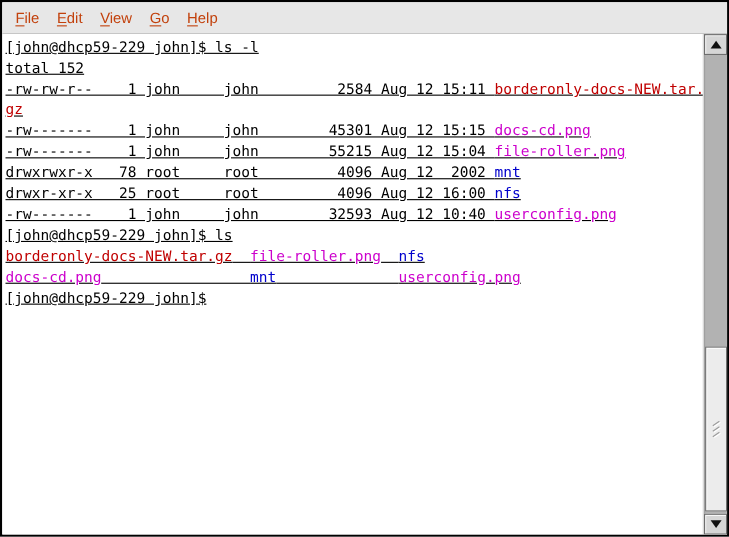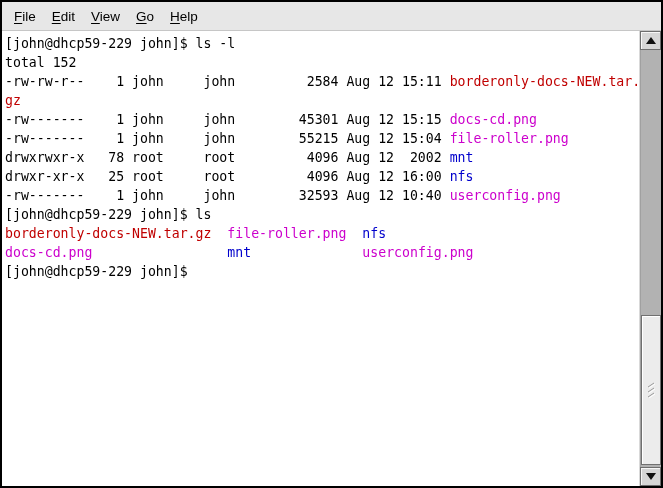--- a/index.html
+++ b/index.html
@@ -9,28 +9,28 @@
     display:flex;flex-direction:column;
     font-family:"Liberation Sans",sans-serif;
     position:relative;overflow:hidden;
   }
   
   .menubar{
     height:28px;flex:0 0 28px;background:#e7e7e7;
     border-bottom:1px solid #c6c6c6;
     display:flex;align-items:center;
     padding-left:4px;
-    font-size:13.5px;color:#000000;
+    font-size:13.5px;color:#c2410c;
   }
   .menu-item{
     padding:3px 8px;cursor:default;white-space:nowrap;
   }
   .menu-item .mn{text-decoration:underline;text-underline-offset:2px;}
   
-  .main{flex:1;display:flex;min-height:0;}
+  .main{flex:1;display:flex;min-height:0;text-decoration:underline;}
   .terminal{
     flex:1;background:#ffffff;color:#000;
     font-family:"DejaVu Sans Mono","Liberation Mono",monospace;
     font-size:13.2px;line-height:19px;
     padding:3px 0 0 3px;
     overflow:hidden;white-space:pre;
   }
   .tline{white-space:pre;height:19px;}
   
   .scrollbar{

